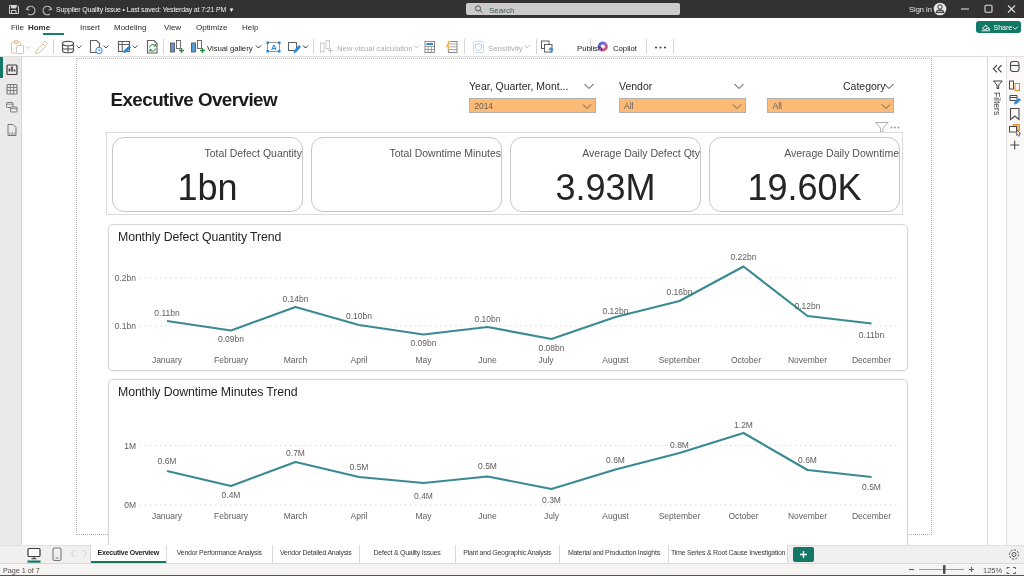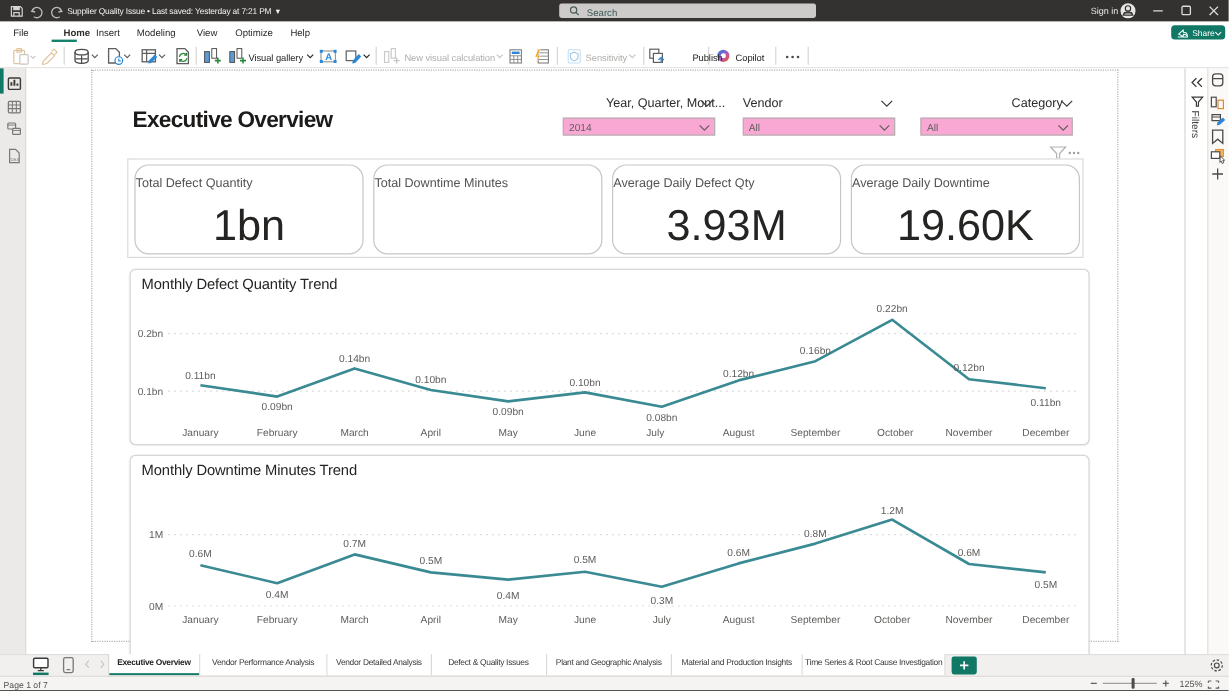--- a/index.html
+++ b/index.html
@@ -22,26 +22,26 @@
   .rtext { position:absolute; top:43.5px; font-size:7.8px; letter-spacing:-0.05px; color:#252423; }
   .rgray { color:#b0aeac; }
   
   #leftnav { left:0; top:57px; width:22px; height:488px; background:#ebeae9; border-right:1px solid #d8d6d4; }
   #navindicator { left:0; top:57px; width:3px; height:21px; background:#117865; }
   
   #canvas { left:22px; top:57px; width:965px; height:488px; background:#ffffff; }
   #page { left:76px; top:58px; width:856px; height:477px; border:1px dotted #b3b1af; background:#fff; }
   #reporttitle { left:110.5px; top:88.9px; font-size:18.8px; font-weight:bold; color:#1c1b1a; letter-spacing:-0.55px; }
   .slicerlabel { position:absolute; top:80px; font-size:10.5px; color:#2b2a29; }
-  .slicerbox { position:absolute; top:98px; height:15px; border:1px solid #b3b1af; background:#f9a8d4; font-size:8.5px; color:#605e5c; }
+  .slicerbox { position:absolute; top:98px; height:15px; border:1px solid #b3b1af; background:#fdba74; font-size:8.5px; color:#605e5c; }
   .slicerval { position:absolute; left:4.5px; top:2.2px; }
   
   #kpistrip { left:106px; top:131.5px; width:797px; height:83px; border:1px solid #dcdbda; background:#fff; }
   .kpicard { position:absolute; top:137px; width:191px; height:75px; border:1px solid #c8c6c4; border-radius:12px; background:#fff; }
-  .kpititle { position:absolute; width:100%; top:9px; text-align:left; font-size:10.5px; color:#555251; }
+  .kpititle { position:absolute; width:100%; top:9px; text-align:right; font-size:10.5px; color:#555251; }
   .kpival { position:absolute; width:100%; top:28.6px; text-align:center; font-size:36px; font-weight:500; color:#252423; }
   
   .chartbox { position:absolute; left:108px; width:800px; border:1px solid #d8d6d4; border-radius:5px; background:#fff; box-shadow:0 0.5px 2px rgba(0,0,0,0.06); }
   
   #filterspane { left:987px; top:57px; width:19px; height:488px; background:#fff; border-left:1px solid #d8d6d4; }
   #filterstext { left:991.5px; top:92px; font-size:8.5px; color:#3b3a39; writing-mode:vertical-rl; position:absolute; }
   #rightbar { left:1006px; top:57px; width:18px; height:488px; background:#faf9f8; border-left:1px solid #e1dfdd; }
   
   #tabbar { left:0; top:545px; width:1024px; height:18px; background:#f1f0ef; border-top:1px solid #e1dfdd; }
   .pagetab { position:absolute; top:545px; height:18px; background:#fff; border-right:1px solid #dbd9d7; color:#3b3a39; font-size:7px; letter-spacing:-0.25px; text-align:center; white-space:nowrap; overflow:hidden; }
@@ -75,21 +75,21 @@
   <line x1="961" y1="9" x2="969" y2="9" stroke="#dddbd9" stroke-width="1.1"></line>
   <rect x="985" y="5.2" width="7" height="7" rx="1" stroke="#dddbd9" fill="none" stroke-width="1.1"></rect>
   <path d="M1008 5.5 l7 7 M1015 5.5 l-7 7" stroke="#dddbd9" stroke-width="1.1"></path>
 </svg>
 <div class="abs" id="titletext">Supplier Quality Issue • Last saved: Yesterday at 7:21 PM &nbsp;▾</div>
 <div class="abs" id="searchtext">Search</div>
 <div class="abs" id="signin">Sign in</div>
 
 <div class="abs" id="menubar"></div>
 <div class="menuitem" style="left:11px;">File</div>
-<div class="menuitem" style="left:53px;font-weight:bold;color:#2f2e2d;">Home</div>
+<div class="menuitem" style="left:28px;font-weight:bold;color:#2f2e2d;">Home</div>
 <div class="menuitem" style="left:80px;">Insert</div>
 <div class="menuitem" style="left:114px;">Modeling</div>
 <div class="menuitem" style="left:164px;">View</div>
 <div class="menuitem" style="left:196px;">Optimize</div>
 <div class="menuitem" style="left:242px;">Help</div>
 <div id="homeunderline"></div>
 <div id="sharebtn"></div>
 <svg class="abs" style="left:976px;top:20.5px;" width="45" height="13" viewBox="0 0 45 13" xmlns="http://www.w3.org/2000/svg">
   <path d="M6.2 7.5 l3.8-3.5 0.2 1.8 c2.5 0 3.3 1.5 3.3 3.2 c-0.8-1.2-1.5-1.6-3.3-1.5 l-0.2 1.8 z M5.5 9.8 h8.5" stroke="#fff" fill="none" stroke-width="0.85"></path>
   <text x="17.5" y="9.3" font-size="7" fill="#fff">Share</text>
@@ -210,21 +210,21 @@
   <path d="M6.5 47.2 h6.5 M10.5 51.7 h6.5" stroke="#7a7876" stroke-width="0.8"></path>
 
   <path d="M8 67.5 h5 l3 3 v8 h-8 z" fill="none" stroke="#7a7876" stroke-width="1"></path>
   <text x="8.7" y="77.5" font-size="3.6" fill="#7a7876">DAX</text>
 </svg>
 
 <div class="abs" id="canvas"></div>
 <div class="abs" id="page"></div>
 <div class="abs" id="reporttitle">Executive Overview</div>
 
-<div class="slicerlabel" style="left:469px;margin-left:36px;">Year, Quarter, Mont...</div>
+<div class="slicerlabel" style="left:469px;">Year, Quarter, Mont...</div>
 <div class="slicerlabel" style="left:619px;">Vendor</div>
 <div class="slicerlabel" style="left:807px;margin-left:36px;">Category</div>
 <div class="slicerbox" style="left:468.7px;width:127px;">
     <span class="slicerval">2014</span>
   </div>
 <div class="slicerbox" style="left:618.5px;width:127px;">
     <span class="slicerval">All</span>
   </div>
 <div class="slicerbox" style="left:767px;width:127px;">
     <span class="slicerval">All</span>

